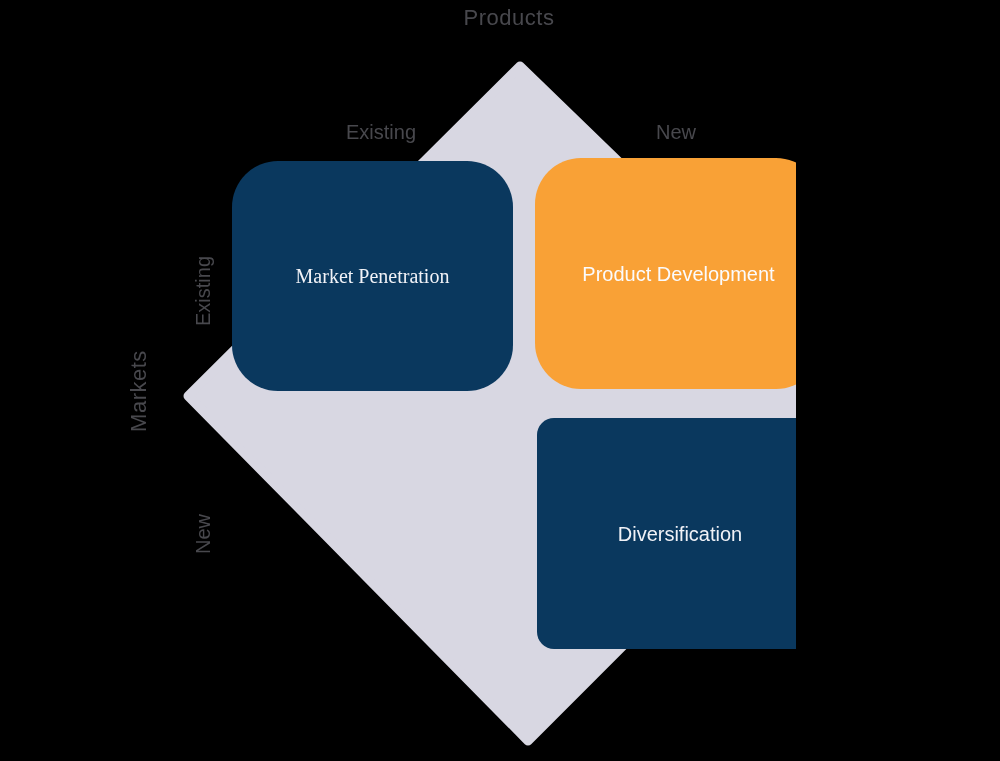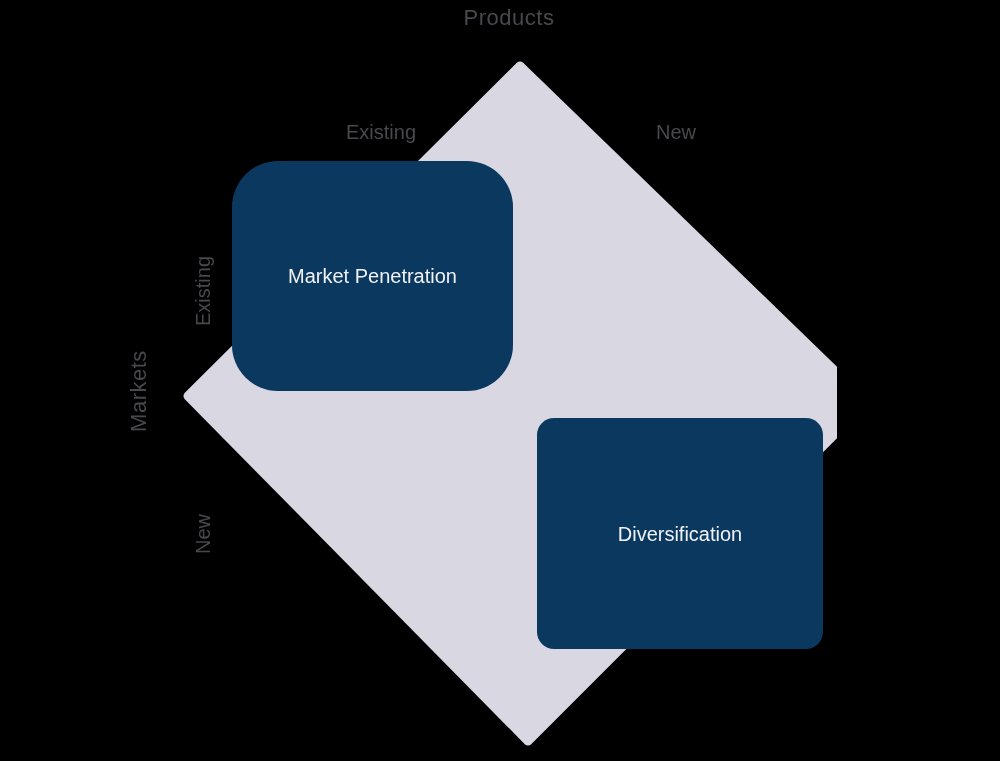--- a/index.html
+++ b/index.html
@@ -6,21 +6,20 @@
     margin: 0;
     padding: 0;
     background: #000;
     font-family: "Liberation Sans", "DejaVu Sans", sans-serif;
   }
   #stage {
     position: relative;
     width: 796px;
     height: 761px;
     overflow: hidden;
-    padding-left: 41px;
   }
   .axis-label {
     position: absolute;
     font-size: 22px;
     letter-spacing: 0.5px;
     white-space: nowrap;
   }
   .tick-label {
     position: absolute;
     font-size: 20px;
@@ -47,21 +46,21 @@
   }
   .quadrant .q-label {
     font-size: 20px;
     line-height: 1.3;
     font-weight: 400;
   }
   #q-market-penetration   { left: 232px; top: 161px; width: 281px; height: 230px; }
   #q-product-development  { left: 535px; top: 158px; width: 287px; height: 231px; }
   #q-market-development   { left: 233px; top: 418px; width: 280px; height: 230px; }
   #q-diversification      { left: 537px; top: 418px; width: 286px; height: 231px; }
-  #q-market-penetration .q-label { max-width: 170px; }
+  #q-market-penetration .q-label { max-width: 170px; font-family: Liberation Serif, serif; }
 </style>
 </head>
 <body>
 
 <div id="stage" style="background: rgb(0, 0, 0);">
 
   <svg id="diamond-svg" width="1000" height="761" viewBox="0 0 1000 761">
     <polygon points="520,66 867,402 528,741 188,396" stroke-width="9" stroke-linejoin="round" fill="#D8D7E2" stroke="#D8D7E2"></polygon>
   </svg>
 
@@ -74,19 +73,22 @@
   <div class="tick-label centered" style="left: 676px; top: 132px; color: rgb(72, 72, 77);">New</div>
 
   <div class="tick-label rot" style="left: 203px; top: 291px; color: rgb(72, 72, 77);">Existing</div>
 
   <div class="tick-label rot" style="left: 203px; top: 534px; color: rgb(72, 72, 77);">New</div>
 
   <div class="quadrant" id="q-market-penetration" style="background: rgb(10, 56, 94);">
     <div class="q-label" style="color: rgb(241, 242, 247);">Market Penetration</div>
   </div>
 
+  <div class="quadrant" id="q-product-development" style="background: rgb(249, 161, 54);">
+    <div class="q-label" style="color: rgb(251, 251, 253);">Product Development</div>
+  </div>
 
 
   <div class="quadrant" id="q-diversification" style="background: rgb(10, 56, 94); border-radius: 17px;">
     <div class="q-label" style="color: rgb(241, 242, 247);">Diversification</div>
   </div>
 
 </div>
 
 </body></html>

